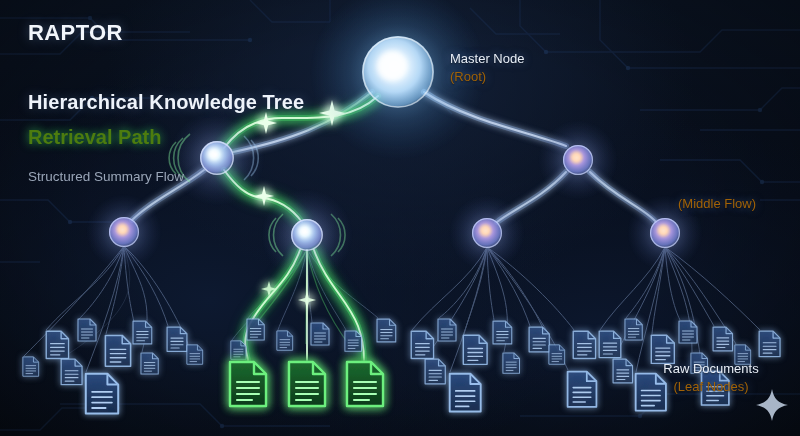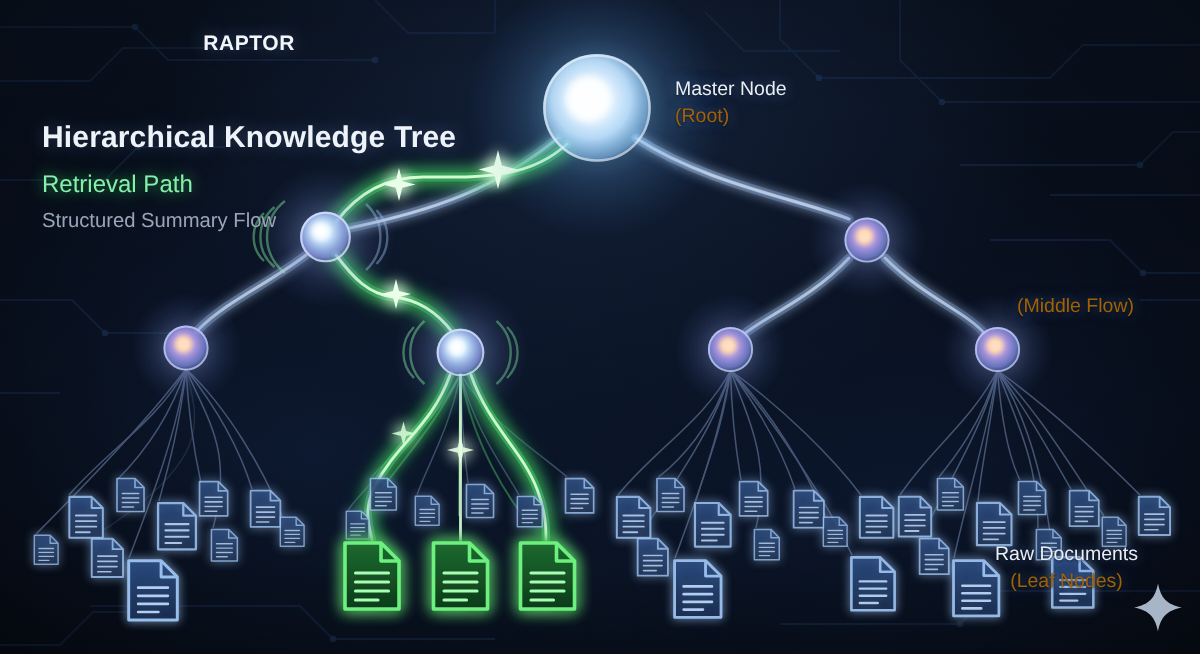--- a/index.html
+++ b/index.html
@@ -14,27 +14,27 @@
       radial-gradient(ellipse 500px 320px at 210px 300px, #0d1930 0%, rgba(9,15,30,0) 72%),
       radial-gradient(ellipse 520px 300px at 600px 330px, #0c172d 0%, rgba(8,14,28,0) 72%),
       linear-gradient(180deg,#0a1322 0%,#070d19 45%,#05090f 100%);
   }
   .bg-vign{position:absolute;inset:0;
     background:radial-gradient(ellipse 700px 420px at 400px 210px, rgba(0,0,0,0) 40%, rgba(0,0,0,.55) 100%);}
   .bg-circuit{position:absolute;inset:0;opacity:.55;}
 
   
   .titlebox{position:absolute;left:28px;top:20px;z-index:40;}
-  .t1{font-size:14px;font-weight:bold;color:#f2f6fb;letter-spacing:.4px;line-height:1.16;
-      text-shadow:0 0 12px rgba(150,190,255,.35);text-align:center;}
+  .t1{font-size:22px;font-weight:bold;color:#f2f6fb;letter-spacing:.4px;line-height:1.16;
+      text-shadow:0 0 12px rgba(150,190,255,.35);}
   .t2{font-size:20px;font-weight:bold;color:#eef3fa;letter-spacing:.1px;line-height:1.25;
       text-shadow:0 0 12px rgba(150,190,255,.3);margin-top:44px;}
-  .t3{font-size:16px;font-weight:normal;color:#86efac;margin-top:9px;line-height:1.3;
+  .t3{font-size:20px;font-weight:bold;color:#4d7c0f;margin-top:9px;line-height:1.3;
       text-shadow:0 0 10px rgba(60,220,100,.75);}
-  .t4{font-size:13.5px;color:#9aa6b8;margin-top:3px;line-height:1.3;}
+  .t4{font-size:13.5px;color:#9aa6b8;margin-top:18px;line-height:1.3;}
 
   .lbl{position:absolute;z-index:40;color:#e8eef7;font-size:13px;line-height:1.35;
        text-shadow:0 0 9px rgba(120,170,240,.5),0 1px 2px rgba(0,0,0,.8);}
   .lbl .sub{color:#a16207;}
   #lbl-master{left:450px;top:50px;text-align:left;}
   #lbl-mid{left:678px;top:195px;text-align:center;}
   #lbl-leaf{left:652px;top:360px;text-align:center;width:118px;}
 
   .sparkle4{position:absolute;z-index:41;}
 

